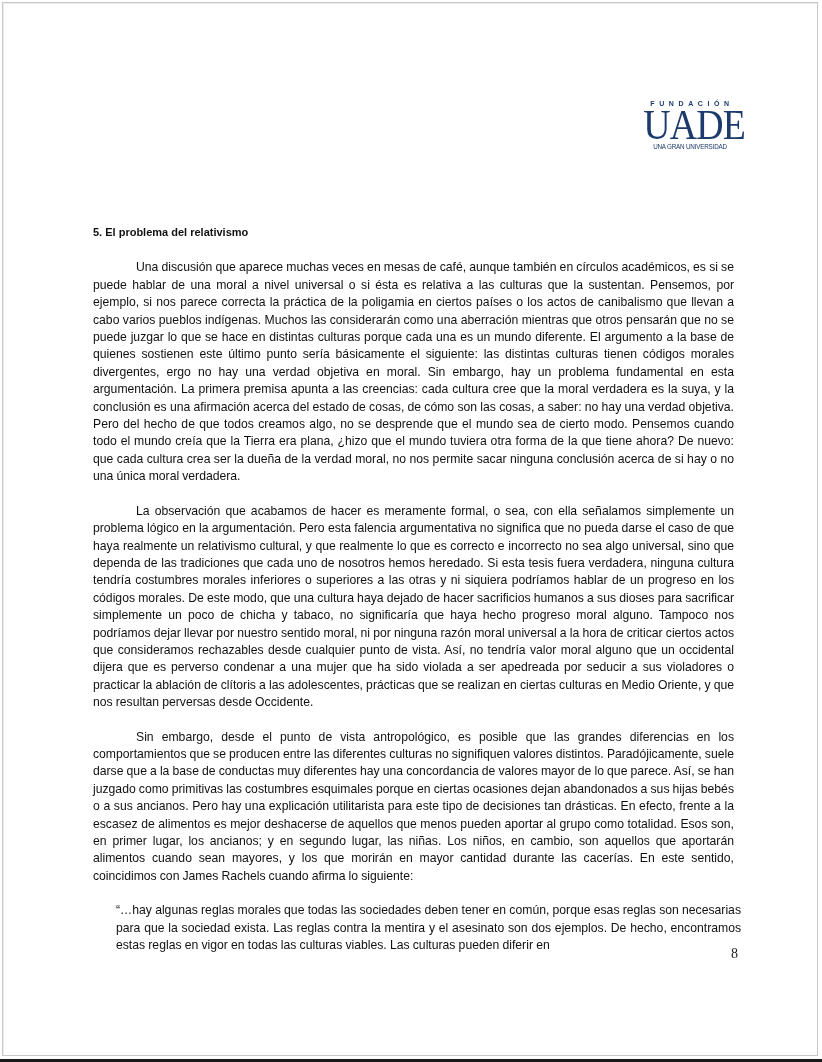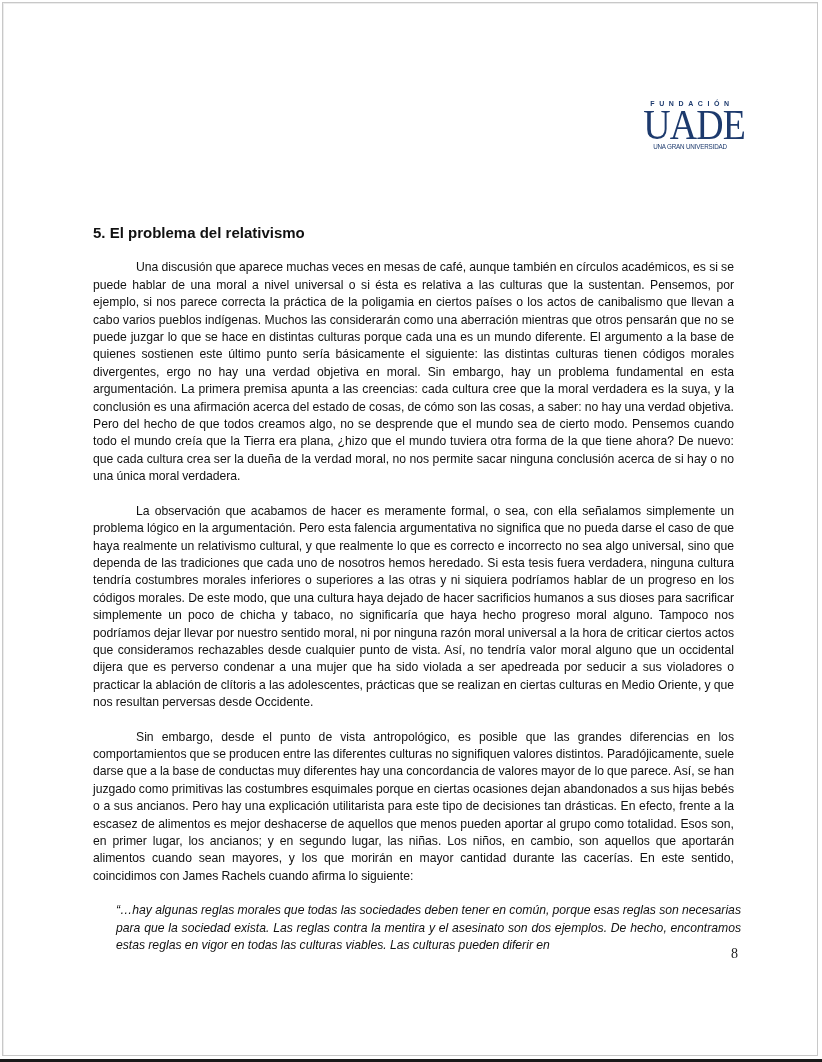--- a/index.html
+++ b/index.html
@@ -68,33 +68,32 @@
       left: 90px;
       top: 221px;
       width: 649px;
       font-family: "Liberation Sans", sans-serif;
       font-size: 12.2px;
       line-height: 17.4px;
       color: #111111;
     }
     .heading {
       font-weight: bold;
-      font-size: 15px;
+      font-size: 11px;
       margin: 0 0 18px 0;
     }
     .para {
       margin: 0 8px 17px 0;
       text-align: justify;
       text-indent: 43px;
       word-spacing: -0.3px;
     }
     .quote {
       margin: 0 0 0 23px;
       width: 625px;
-      font-style: italic;
       text-align: justify;
       word-spacing: -0.2px;
     }
     .page-number {
       position: absolute;
       left: 728px;
       top: 943px;
       font-family: "Liberation Serif", serif;
       font-size: 14px;
       color: #222222;

